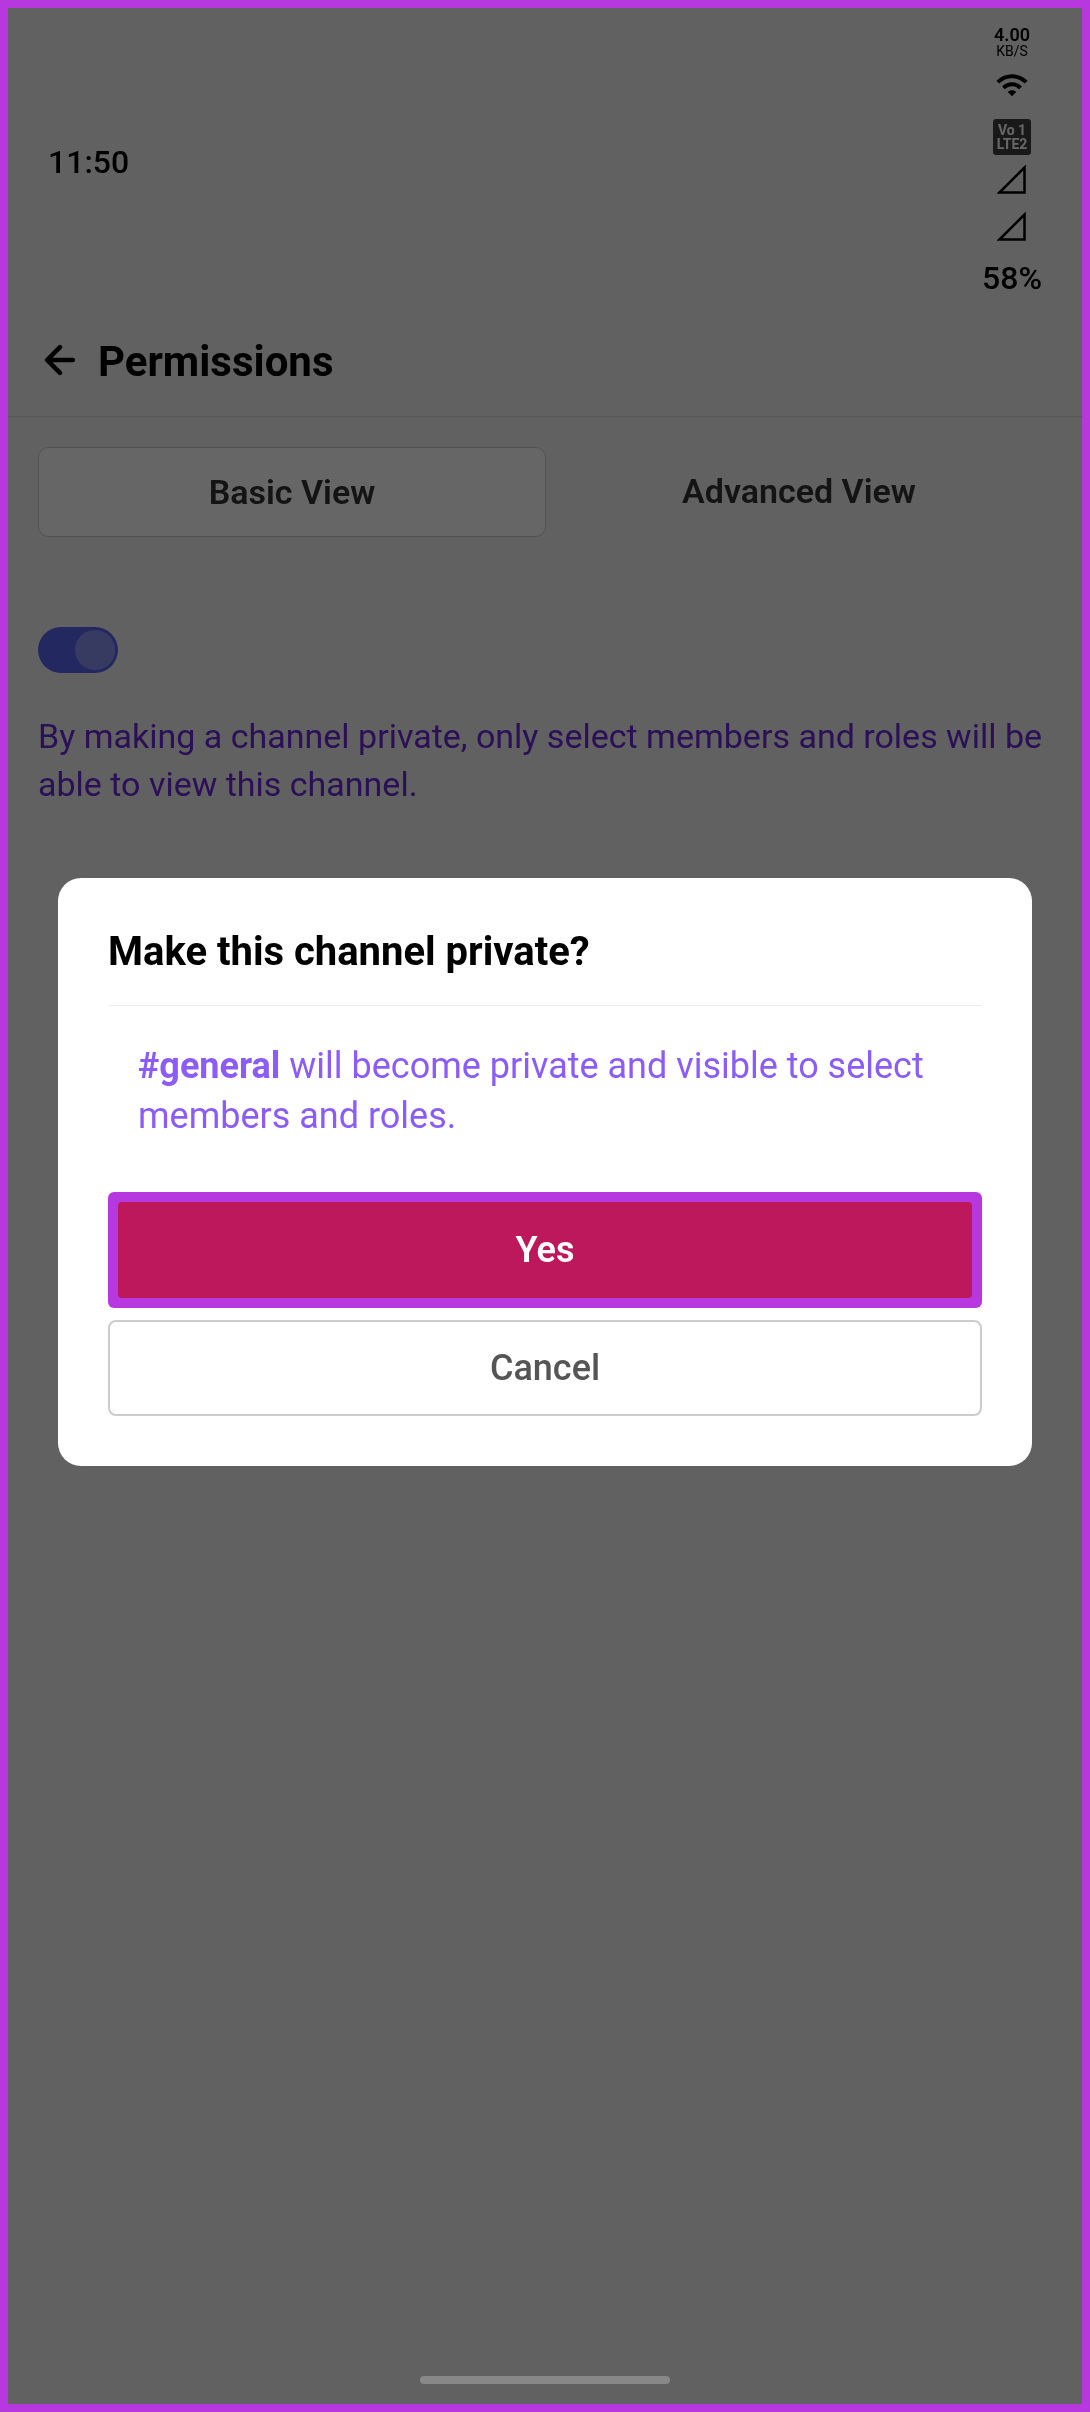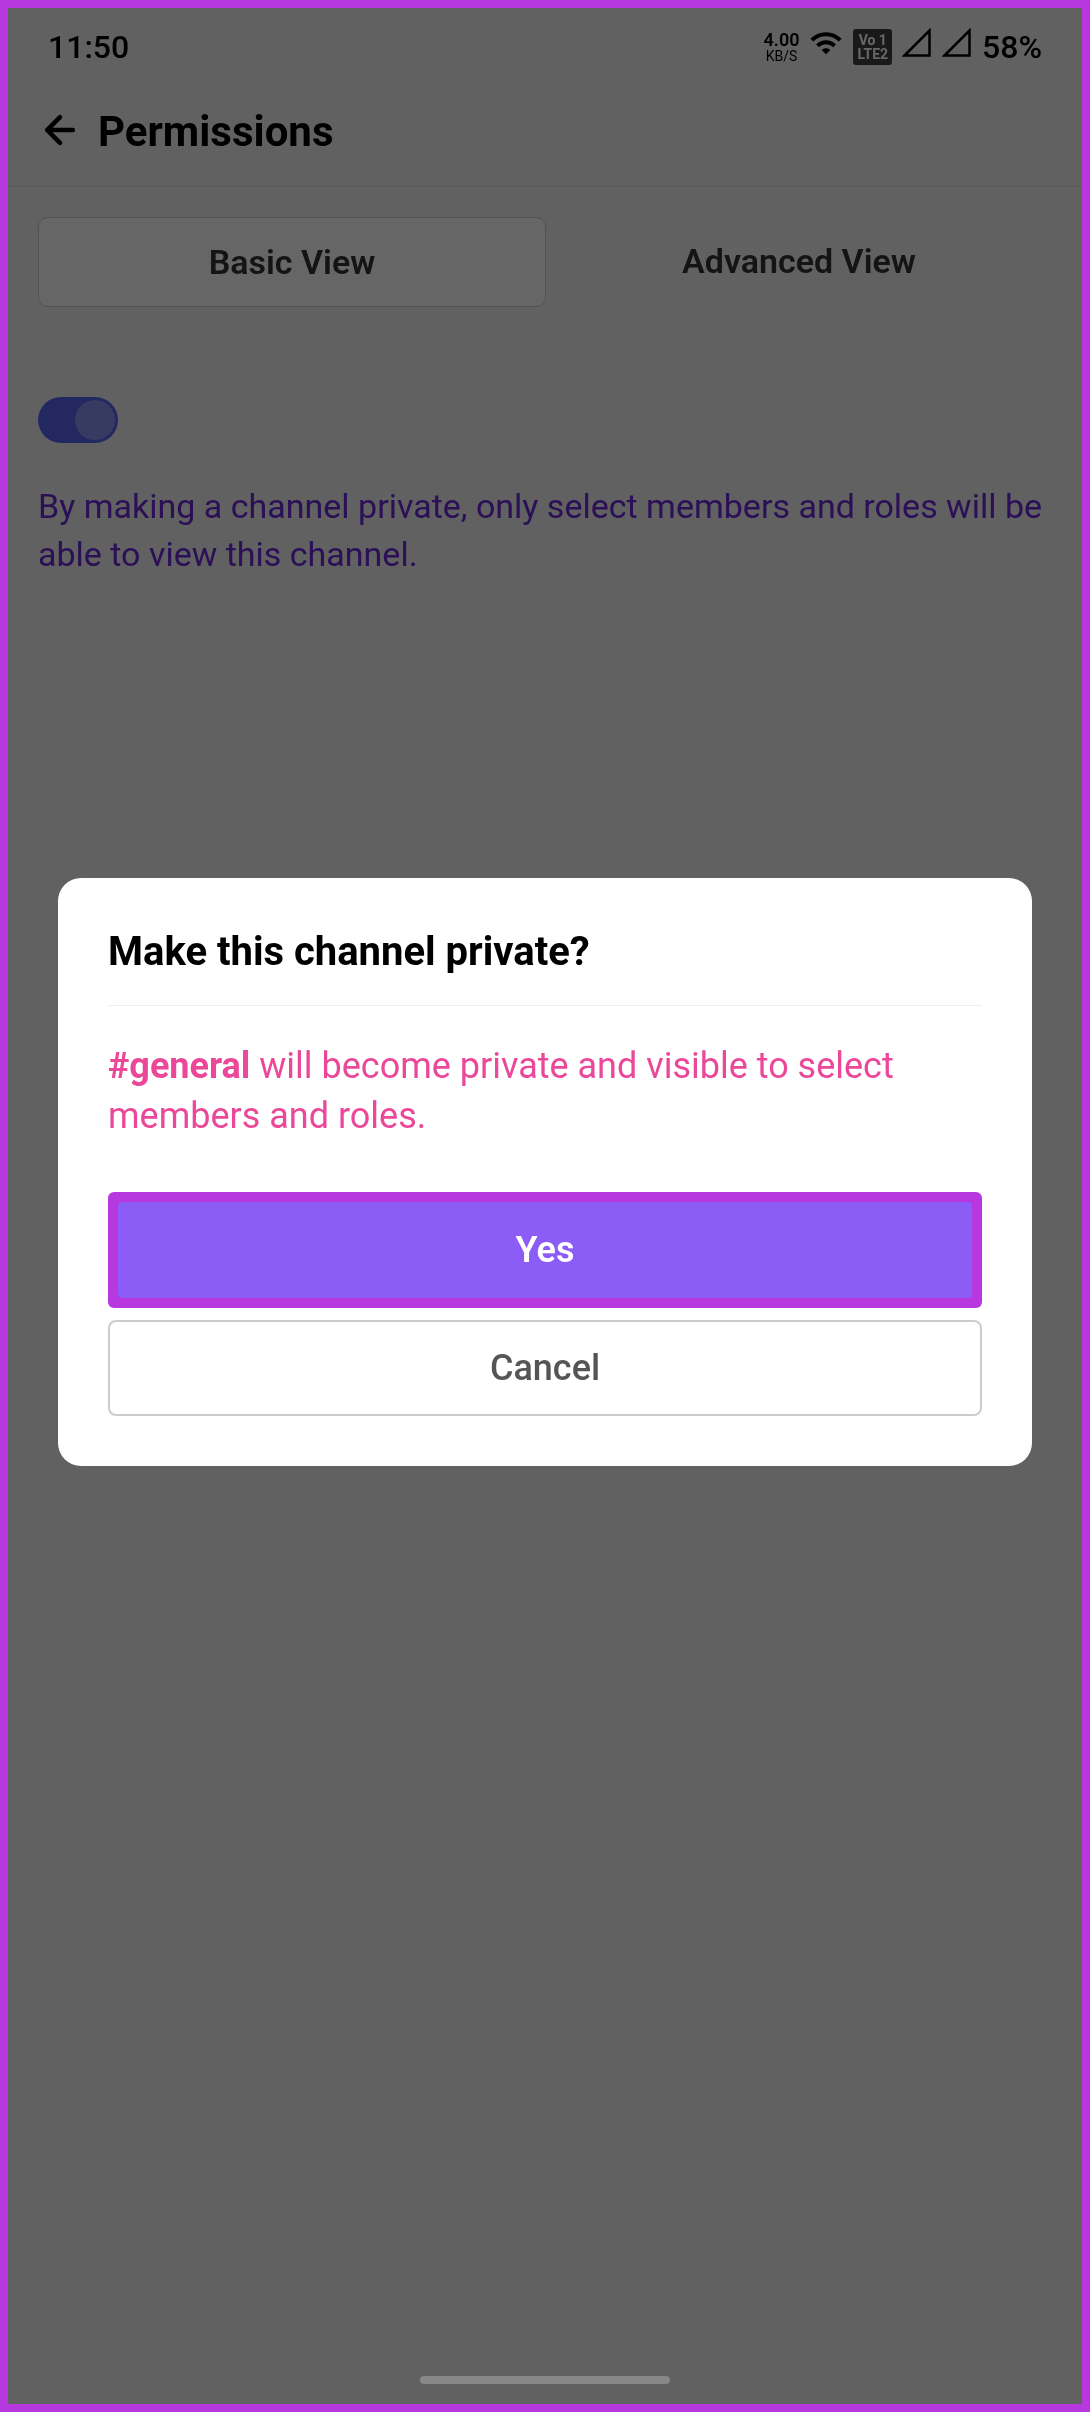--- a/index.html
+++ b/index.html
@@ -43,20 +43,21 @@
       font-size: 32px;
       font-weight: 500;
       color: #000;
     }
     
     .status-right {
       display: flex;
       align-items: center;
       gap: 10px;
       font-size: 28px;
+      flex-direction: column;
     }
     
     .status-kbs {
       display: flex;
       flex-direction: column;
       align-items: center;
       line-height: 1;
     }
     
     .status-kbs-top {
@@ -190,40 +191,41 @@
       font-size: 40px;
       font-weight: 700;
       color: #000;
       padding-bottom: 30px;
       border-bottom: 1px solid #eee;
       margin-bottom: 35px;
     }
     
     .dialog-body {
       font-size: 36px;
-      color: #ec4899;
+      color: #8b5cf6;
       line-height: 1.4;
       margin-bottom: 50px;
+      margin-left: 30px;
     }
     
     .dialog-body .channel-name {
       font-weight: 700;
     }
     
     .yes-button-wrapper {
       background: #b838e0;
       padding: 10px;
       border-radius: 6px;
       margin-bottom: 12px;
     }
     
     .yes-button {
       width: 100%;
       height: 96px;
-      background: #8b5cf6;
+      background: #be185d;
       color: #fff;
       font-size: 36px;
       font-weight: 600;
       border: none;
       display: flex;
       align-items: center;
       justify-content: center;
       border-radius: 4px;
     }
     

